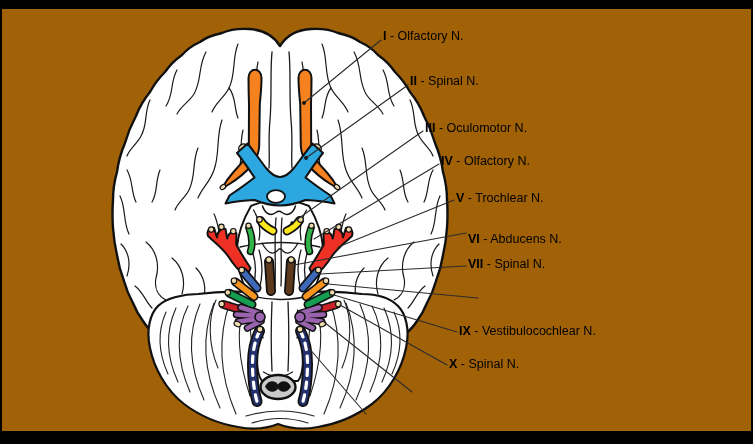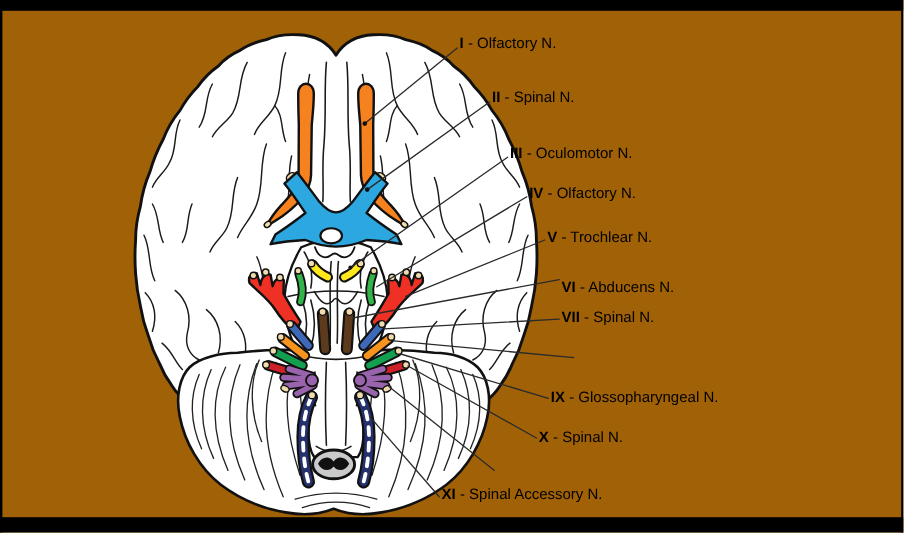--- a/index.html
+++ b/index.html
@@ -230,22 +230,21 @@
   </g>
 </svg>
 
 <div class="lbl" style="left:383px;top:29px"><span class="num">I</span><span> - Olfactory N.</span></div>
 <div class="lbl" style="left:410px;top:74px"><span class="num">II</span><span> - Spinal N.</span></div>
 <div class="lbl" style="left:425px;top:121px"><span class="num">III</span><span> - Oculomotor N.</span></div>
 <div class="lbl" style="left:441px;top:154px"><span class="num">IV</span><span> - Olfactory N.</span></div>
 <div class="lbl" style="left:456px;top:191px"><span class="num">V</span><span> - Trochlear N.</span></div>
 <div class="lbl" style="left:468px;top:232px"><span class="num">VI</span><span> - Abducens N.</span></div>
 <div class="lbl" style="left:468px;top:257px"><span class="num">VII</span><span> - Spinal N.</span></div>
-<div class="lbl" style="left:459px;top:324px"><span class="num">IX</span><span> - Glossopharyngeal N.</span></div>
+<div class="lbl" style="left:459px;top:324px"><span class="num">IX</span><span> - Vestibulocochlear N.</span></div>
 <div class="lbl" style="left:449px;top:357px"><span class="num">X</span><span> - Spinal N.</span></div>
-<div class="lbl" style="left:368px;top:405px"><span class="num">XI</span><span> - Spinal Accessory N.</span></div>
 
 <div class="frame top"></div>
 <div class="frame bottom"></div>
 <div class="frame left"></div>
 <div class="frame right"></div>
 
 </div>
 
 </body></html>

